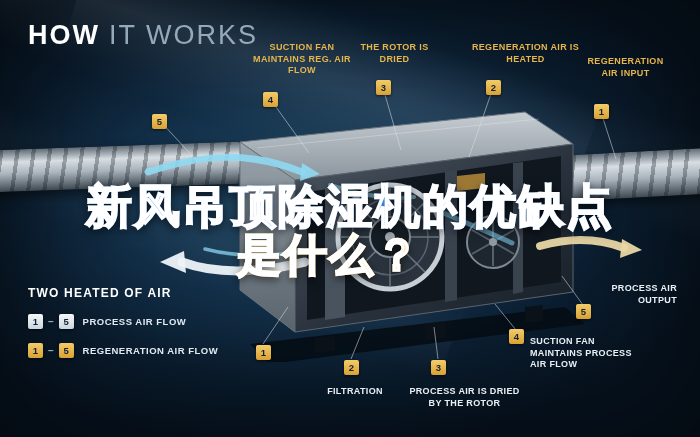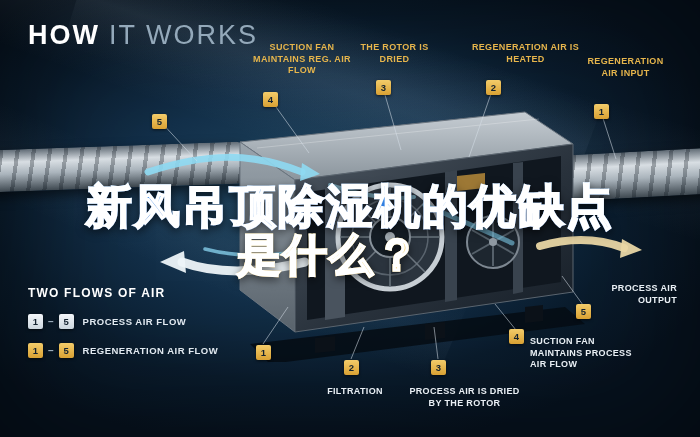--- a/index.html
+++ b/index.html
@@ -178,21 +178,21 @@
   <div class="numbox" style="left:431px;top:360px;">3</div>
   <div class="callout white ta-c" style="left:402px;top:386px;width:125px;text-align:center;">PROCESS AIR IS DRIED BY THE ROTOR</div>
 
   <div class="numbox" style="left:509px;top:329px;">4</div>
   <div class="callout white ta-l" style="left:530px;top:336px;width:112px;">SUCTION FAN MAINTAINS PROCESS AIR FLOW</div>
 
   <div class="numbox" style="left:576px;top:304px;">5</div>
   <div class="callout white ta-l" style="left:597px;top:283px;width:80px;text-align:right;">PROCESS AIR OUTPUT</div>
 
   <div class="legend">
-    <div class="legend-title">TWO FLOWS OF AIR</div>
+    <div class="legend-title">TWO HEATED OF AIR</div>
     <div class="legend-row">
       <span class="lg-box lg-white">1</span>
       <span class="lg-dash">–</span>
       <span class="lg-box lg-white">5</span>
       <span class="lg-label">PROCESS AIR FLOW</span>
     </div>
     <div class="legend-row">
       <span class="lg-box lg-gold">1</span>
       <span class="lg-dash">–</span>
       <span class="lg-box lg-gold">5</span>

